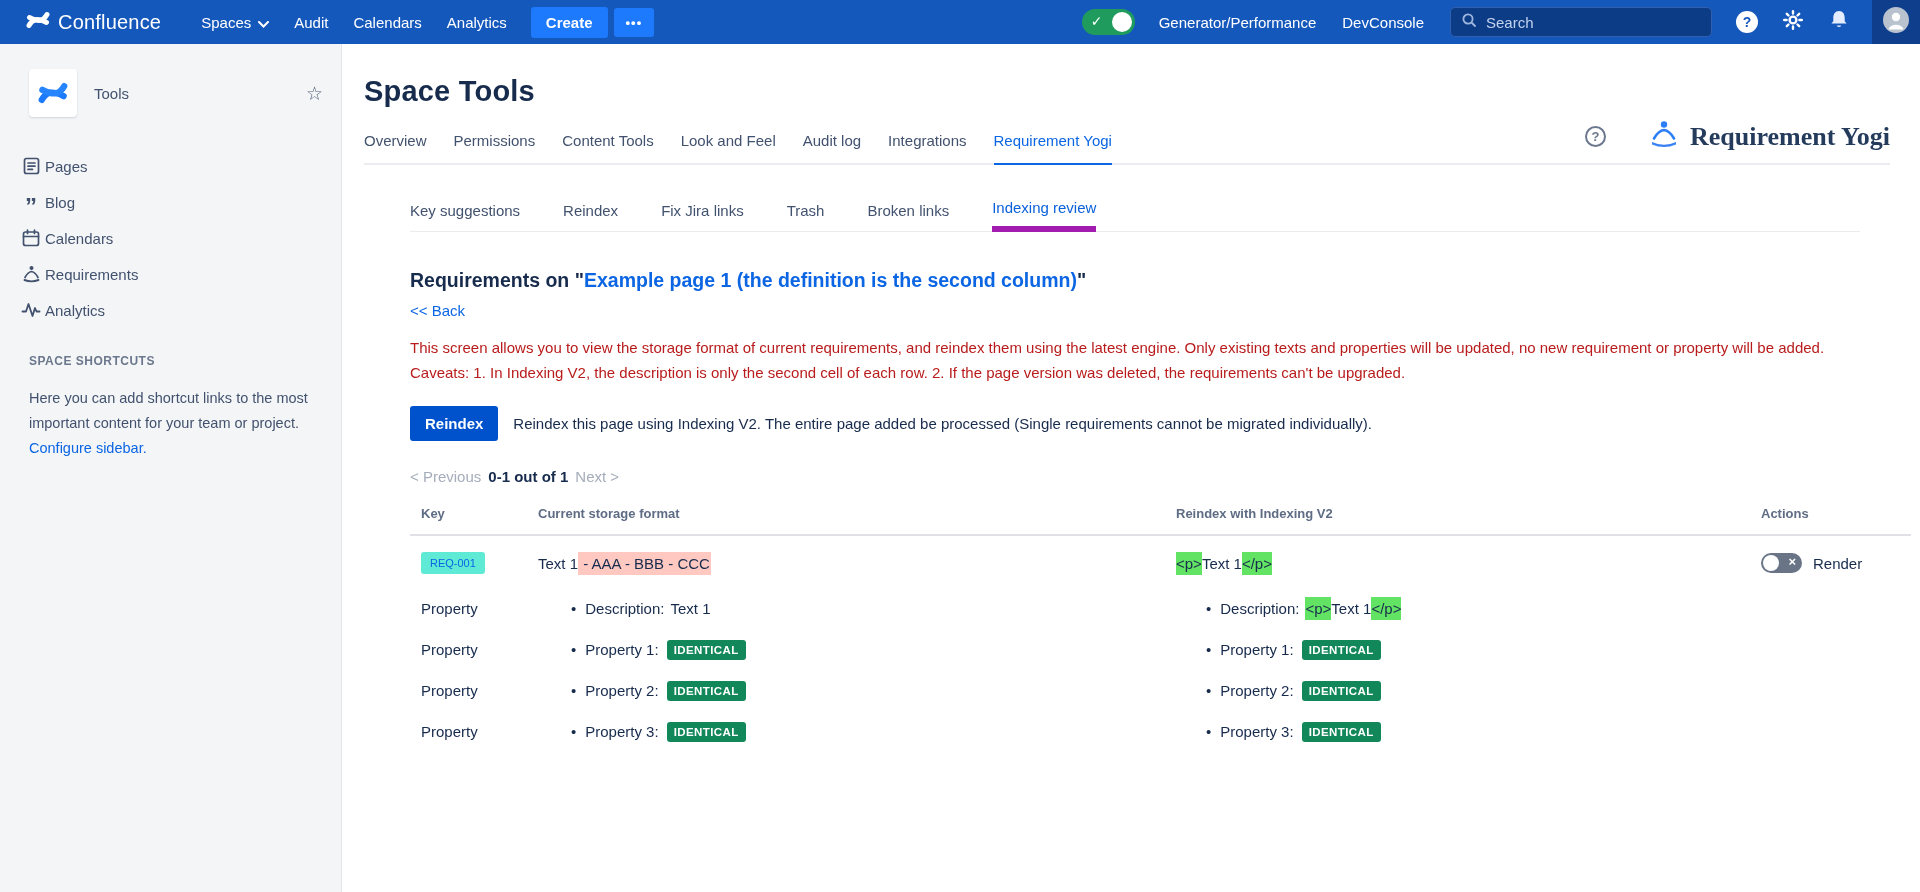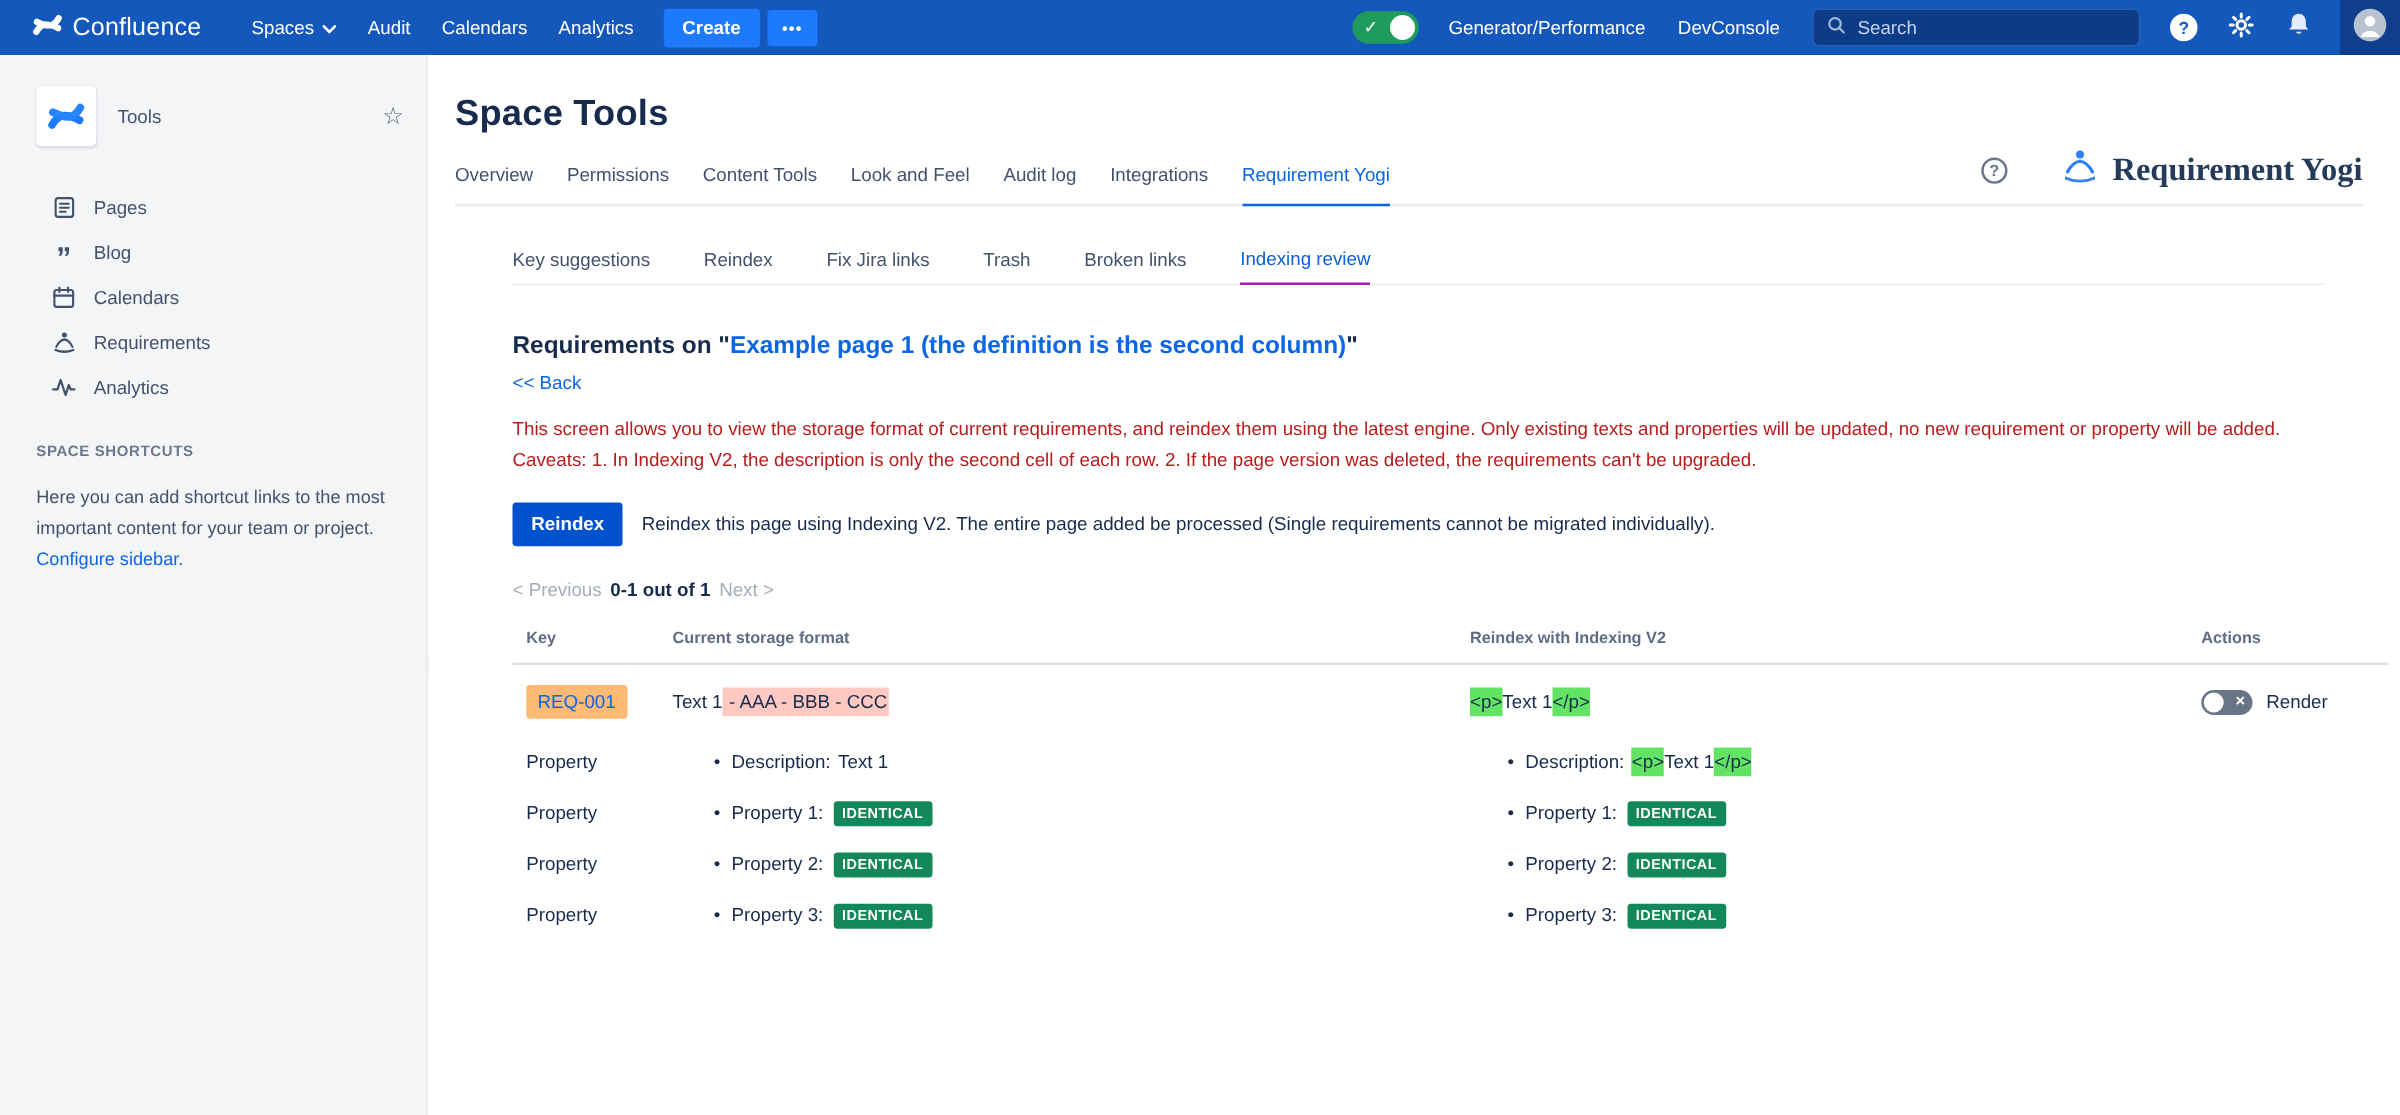--- a/index.html
+++ b/index.html
@@ -40,21 +40,21 @@
 
   
   .sidebar { position:absolute; left:0; top:44px; width:342px; height:848px;
     background:#F4F5F7; border-right:1px solid #E4E6EA; }
   .space-header { display:flex; align-items:center; padding:25px 20px 0 29px; gap:17px; position:relative; }
   .space-tile { width:48px; height:48px; background:#fff; border-radius:4px; box-shadow:0 1px 2px rgba(9,30,66,.15);
     display:flex; align-items:center; justify-content:center; }
   .space-name { font-size:15px; color:#42526E; }
   .space-star { position:absolute; right:18px; top:38px; font-size:19px; color:#505F79; cursor:pointer; }
   .side-nav { margin-top:31px; }
-  .side-item { display:flex; align-items:center; height:36px; padding-left:41px; gap:14px;
+  .side-item { display:flex; align-items:center; height:36px; padding-left:21px; gap:4px;
     font-size:15px; color:#42526E; cursor:pointer;text-align:right; }
   .side-icon { width:20px; display:flex; justify-content:center; color:#42526E; }
   .shortcuts { padding:0 28px 0 29px; }
   .shortcuts-title { margin-top:26px; font-size:12px; font-weight:700; letter-spacing:.5px; color:#6B778C; }
   .shortcuts-text { margin-top:18px; font-size:14.5px; line-height:25px; color:#42526E; width:288px; }
   .link { color:#0C66E4; text-decoration:none; cursor:pointer; }
   .drag-handle { position:absolute; left:343px; top:523px; width:9px; height:18px; display:flex; gap:3px; }
   .drag-handle i { width:3px; height:18px; background:#A9B2C0; border-radius:1px; }
 
   
@@ -68,42 +68,42 @@
   .tabs-right { position:absolute; right:0; bottom:10px; display:flex; align-items:center; gap:42px; }
   .help-outline { width:21px; height:21px; border-radius:50%; border:2px solid #6B778C; color:#6B778C;
     font-size:13px; font-weight:700; display:flex; align-items:center; justify-content:center; cursor:pointer; }
   .ry-logo { display:flex; align-items:center; gap:10px; }
   .ry-logo-text { font-family:"Liberation Serif","DejaVu Serif",serif; font-size:26px; font-weight:600; color:#243B5C; }
 
   
   .panel { padding:34px 30px 0 46px; }
   .subtabs { display:flex; gap:43px; border-bottom:1px solid #EBECF0;align-items:center; }
   .s-tab { font-size:15px; color:#42526E; padding-bottom:10px; cursor:pointer; white-space:nowrap; }
-  .s-tab.active { color:#0B61DA; font-weight:500; border-bottom:2px solid #a21caf; margin-bottom:-1px; }
+  .s-tab.active { color:#0B61DA; font-weight:500; border-bottom:6px solid #a21caf; margin-bottom:-1px; }
   .req-heading { margin-top:37px; font-size:19.5px; font-weight:700; color:#172B4D; }
   .req-heading a { color:#0C66E4; text-decoration:none; cursor:pointer; }
   .back-link { display:inline-block; margin-top:10px; font-size:15px; font-weight:500; }
   .desc { margin-top:15px; font-size:15px; line-height:25px; color:#b91c1c; max-width:1455px; }
   .reindex-row { margin-top:21px; display:flex; align-items:center; gap:15px; }
   .reindex-btn { background:#0052CC; color:#fff; border:none; border-radius:3px; font-size:15px; font-weight:700;
     padding:9px 15px; cursor:pointer; font-family:"Liberation Sans","DejaVu Sans",sans-serif; }
   .reindex-caption { font-size:15px; color:#172B4D; }
   .pagination { margin-top:27px; display:flex; align-items:baseline; gap:7px; font-size:15px; }
   .pg-disabled { color:#A5ADBA; }
   .pg-range { font-weight:700; color:#172B4D; }
 
   
   .rtable { margin-top:21px; width:1501px; }
   .trow { display:grid; grid-template-columns:128px 638px 585px 150px; align-items:center; }
   .thead { padding-bottom:13px; border-bottom:2px solid #DFE1E6; }
   .th { font-size:13px; font-weight:600; color:#5E6C84; }
   .th:first-child, .cell-key { padding-left:11px; }
   .row-main { padding:16px 0 14px 0; }
-  .key-lozenge { display:inline-block; background:#fdba74; border-radius:3px; padding:5px 9px;
-    color:#0C66E4; font-size:15px; cursor:pointer; }
+  .key-lozenge { display:inline-block; background:#5eead4; border-radius:3px; padding:5px 9px;
+    color:#0C66E4; font-size:11px; cursor:pointer; }
   .cell-text { font-size:15px; color:#172B4D; }
   .hl-removed { background:#FFC9C2; padding:3px 1px; }
   .hl-added { background:#63E363; padding:3px 0; }
   .cell-actions { display:flex; align-items:center; gap:11px; }
   .row-toggle { position:relative; width:41px; height:20px; border-radius:10px; background:#697586; cursor:pointer; }
   .row-toggle .knob { position:absolute; left:2px; top:2px; width:16px; height:16px; border-radius:50%; background:#fff; }
   .row-toggle .x { position:absolute; right:6px; top:1px; color:#fff; font-size:13px; font-weight:700; }
   .prow { height:41px; }
   .bullet-line { display:flex; align-items:center; font-size:15px; color:#172B4D; }
   .col2-indent { padding-left:33px; }

